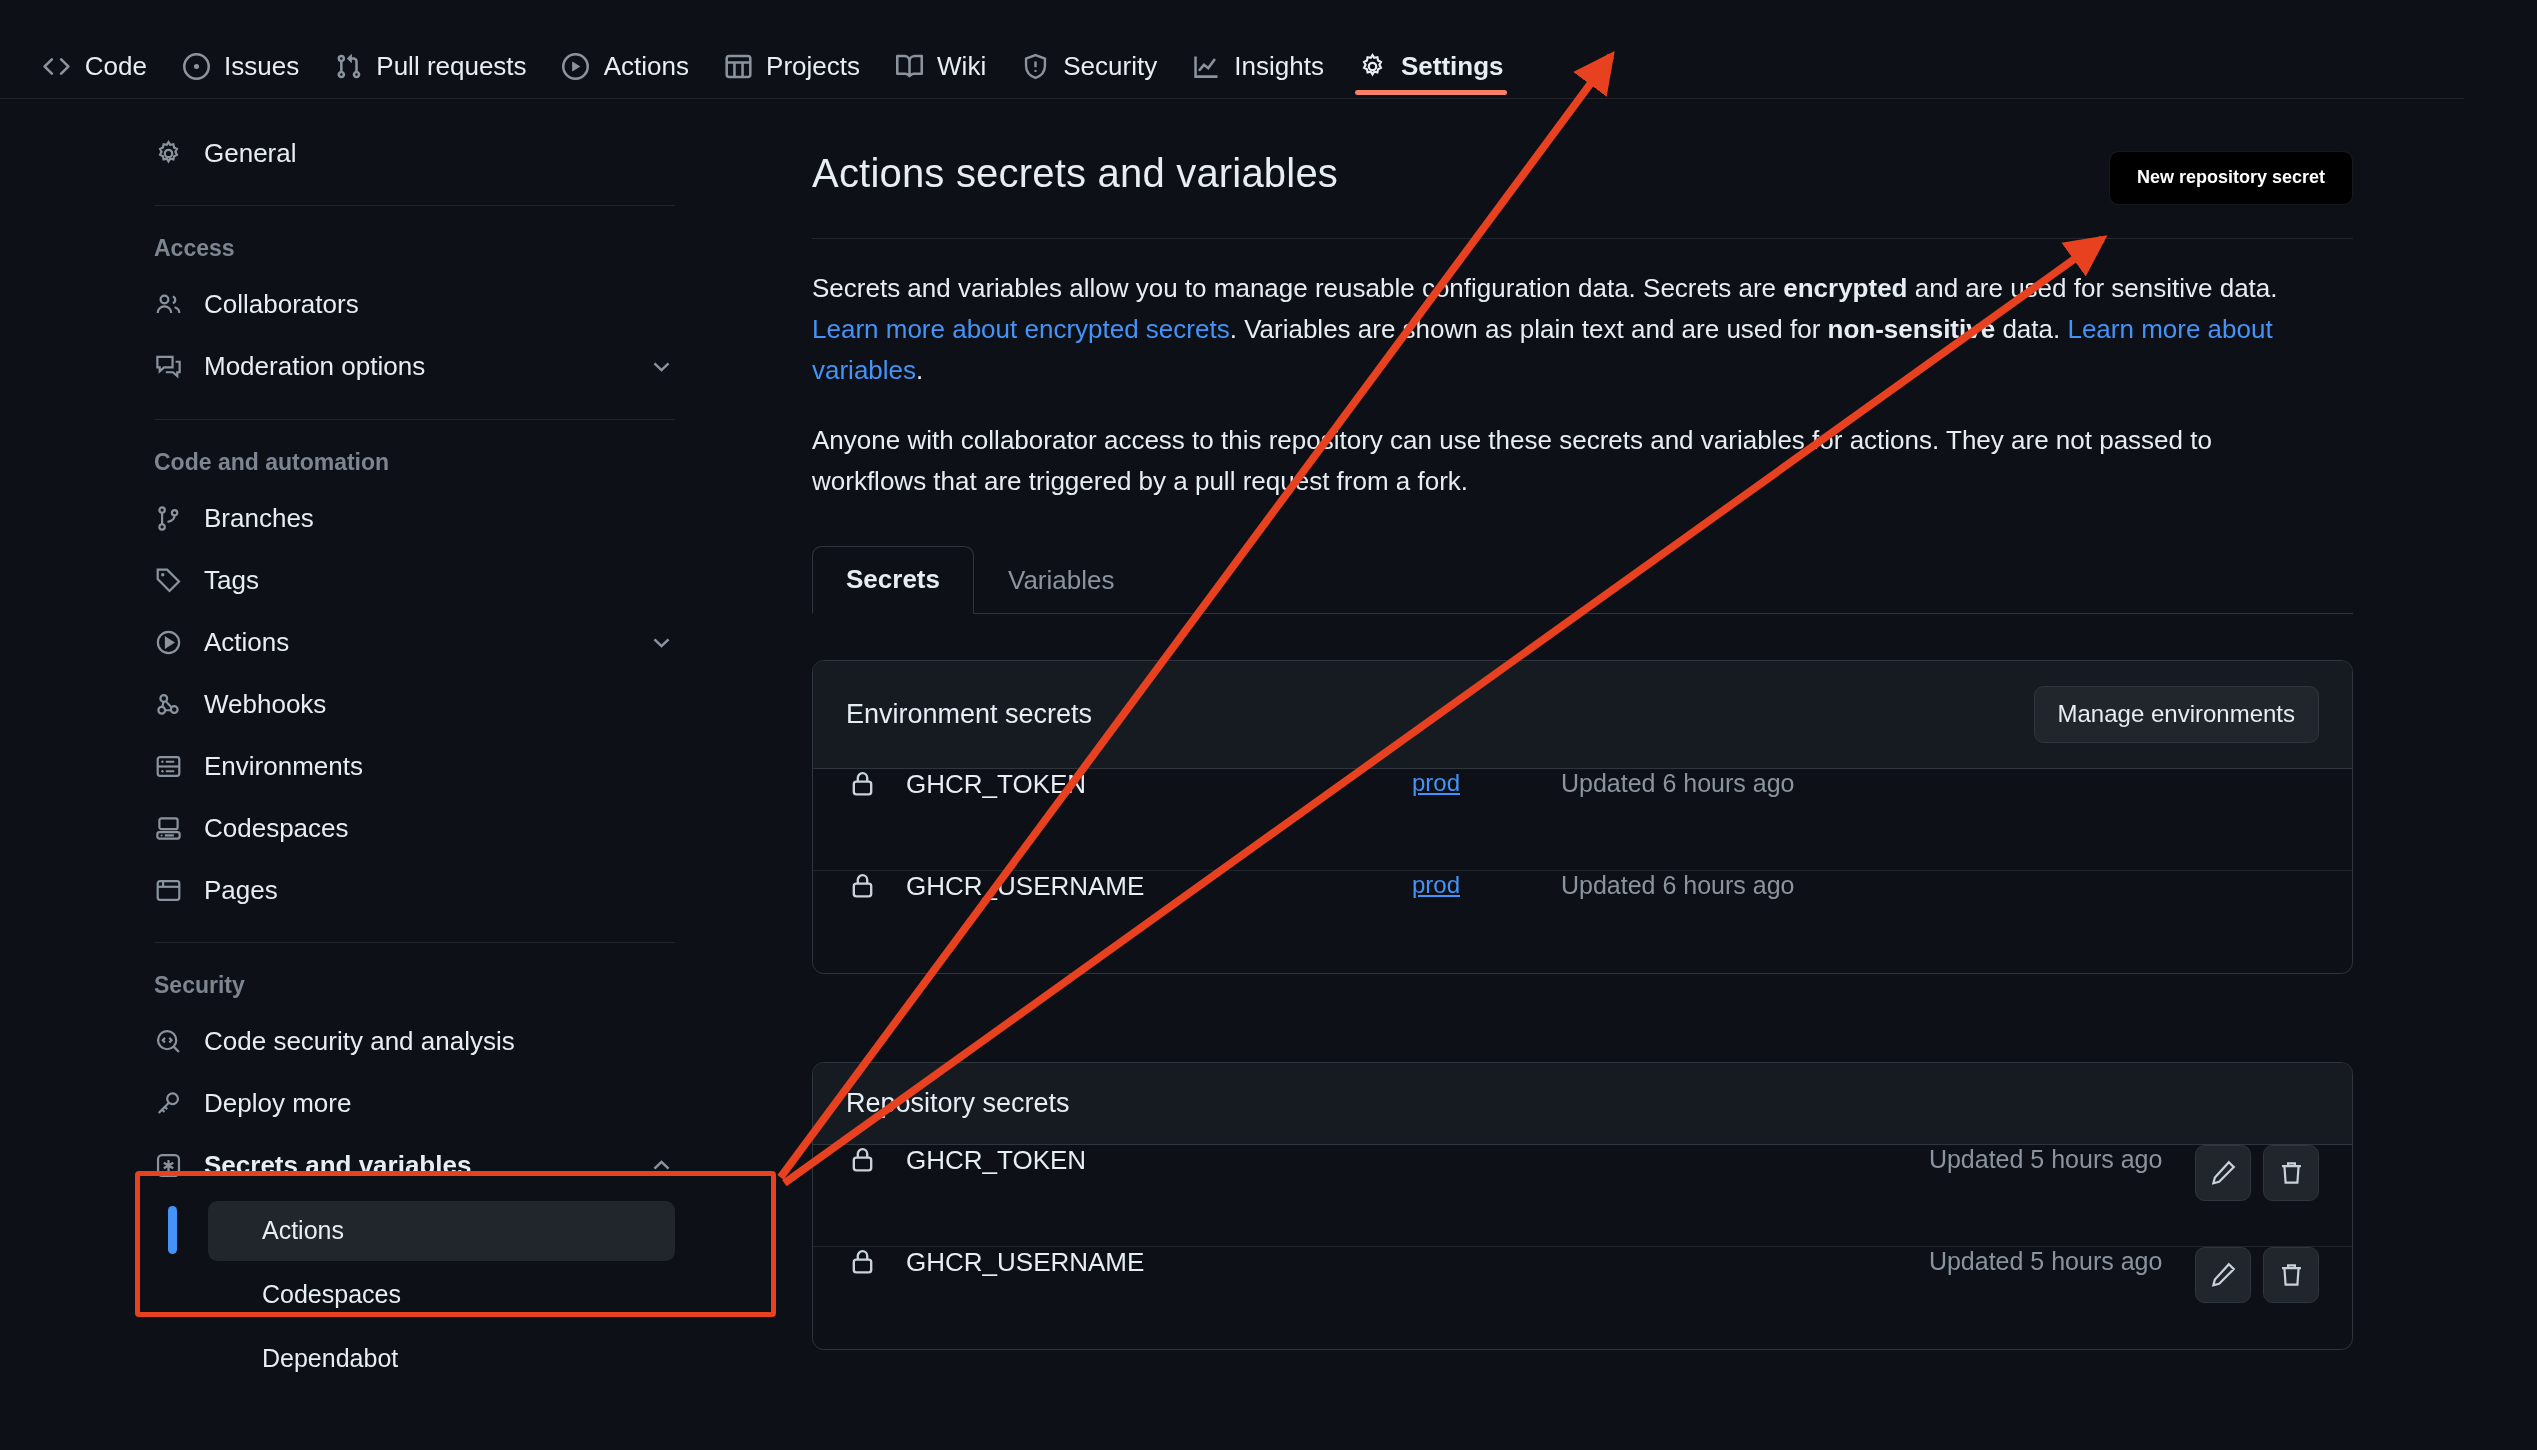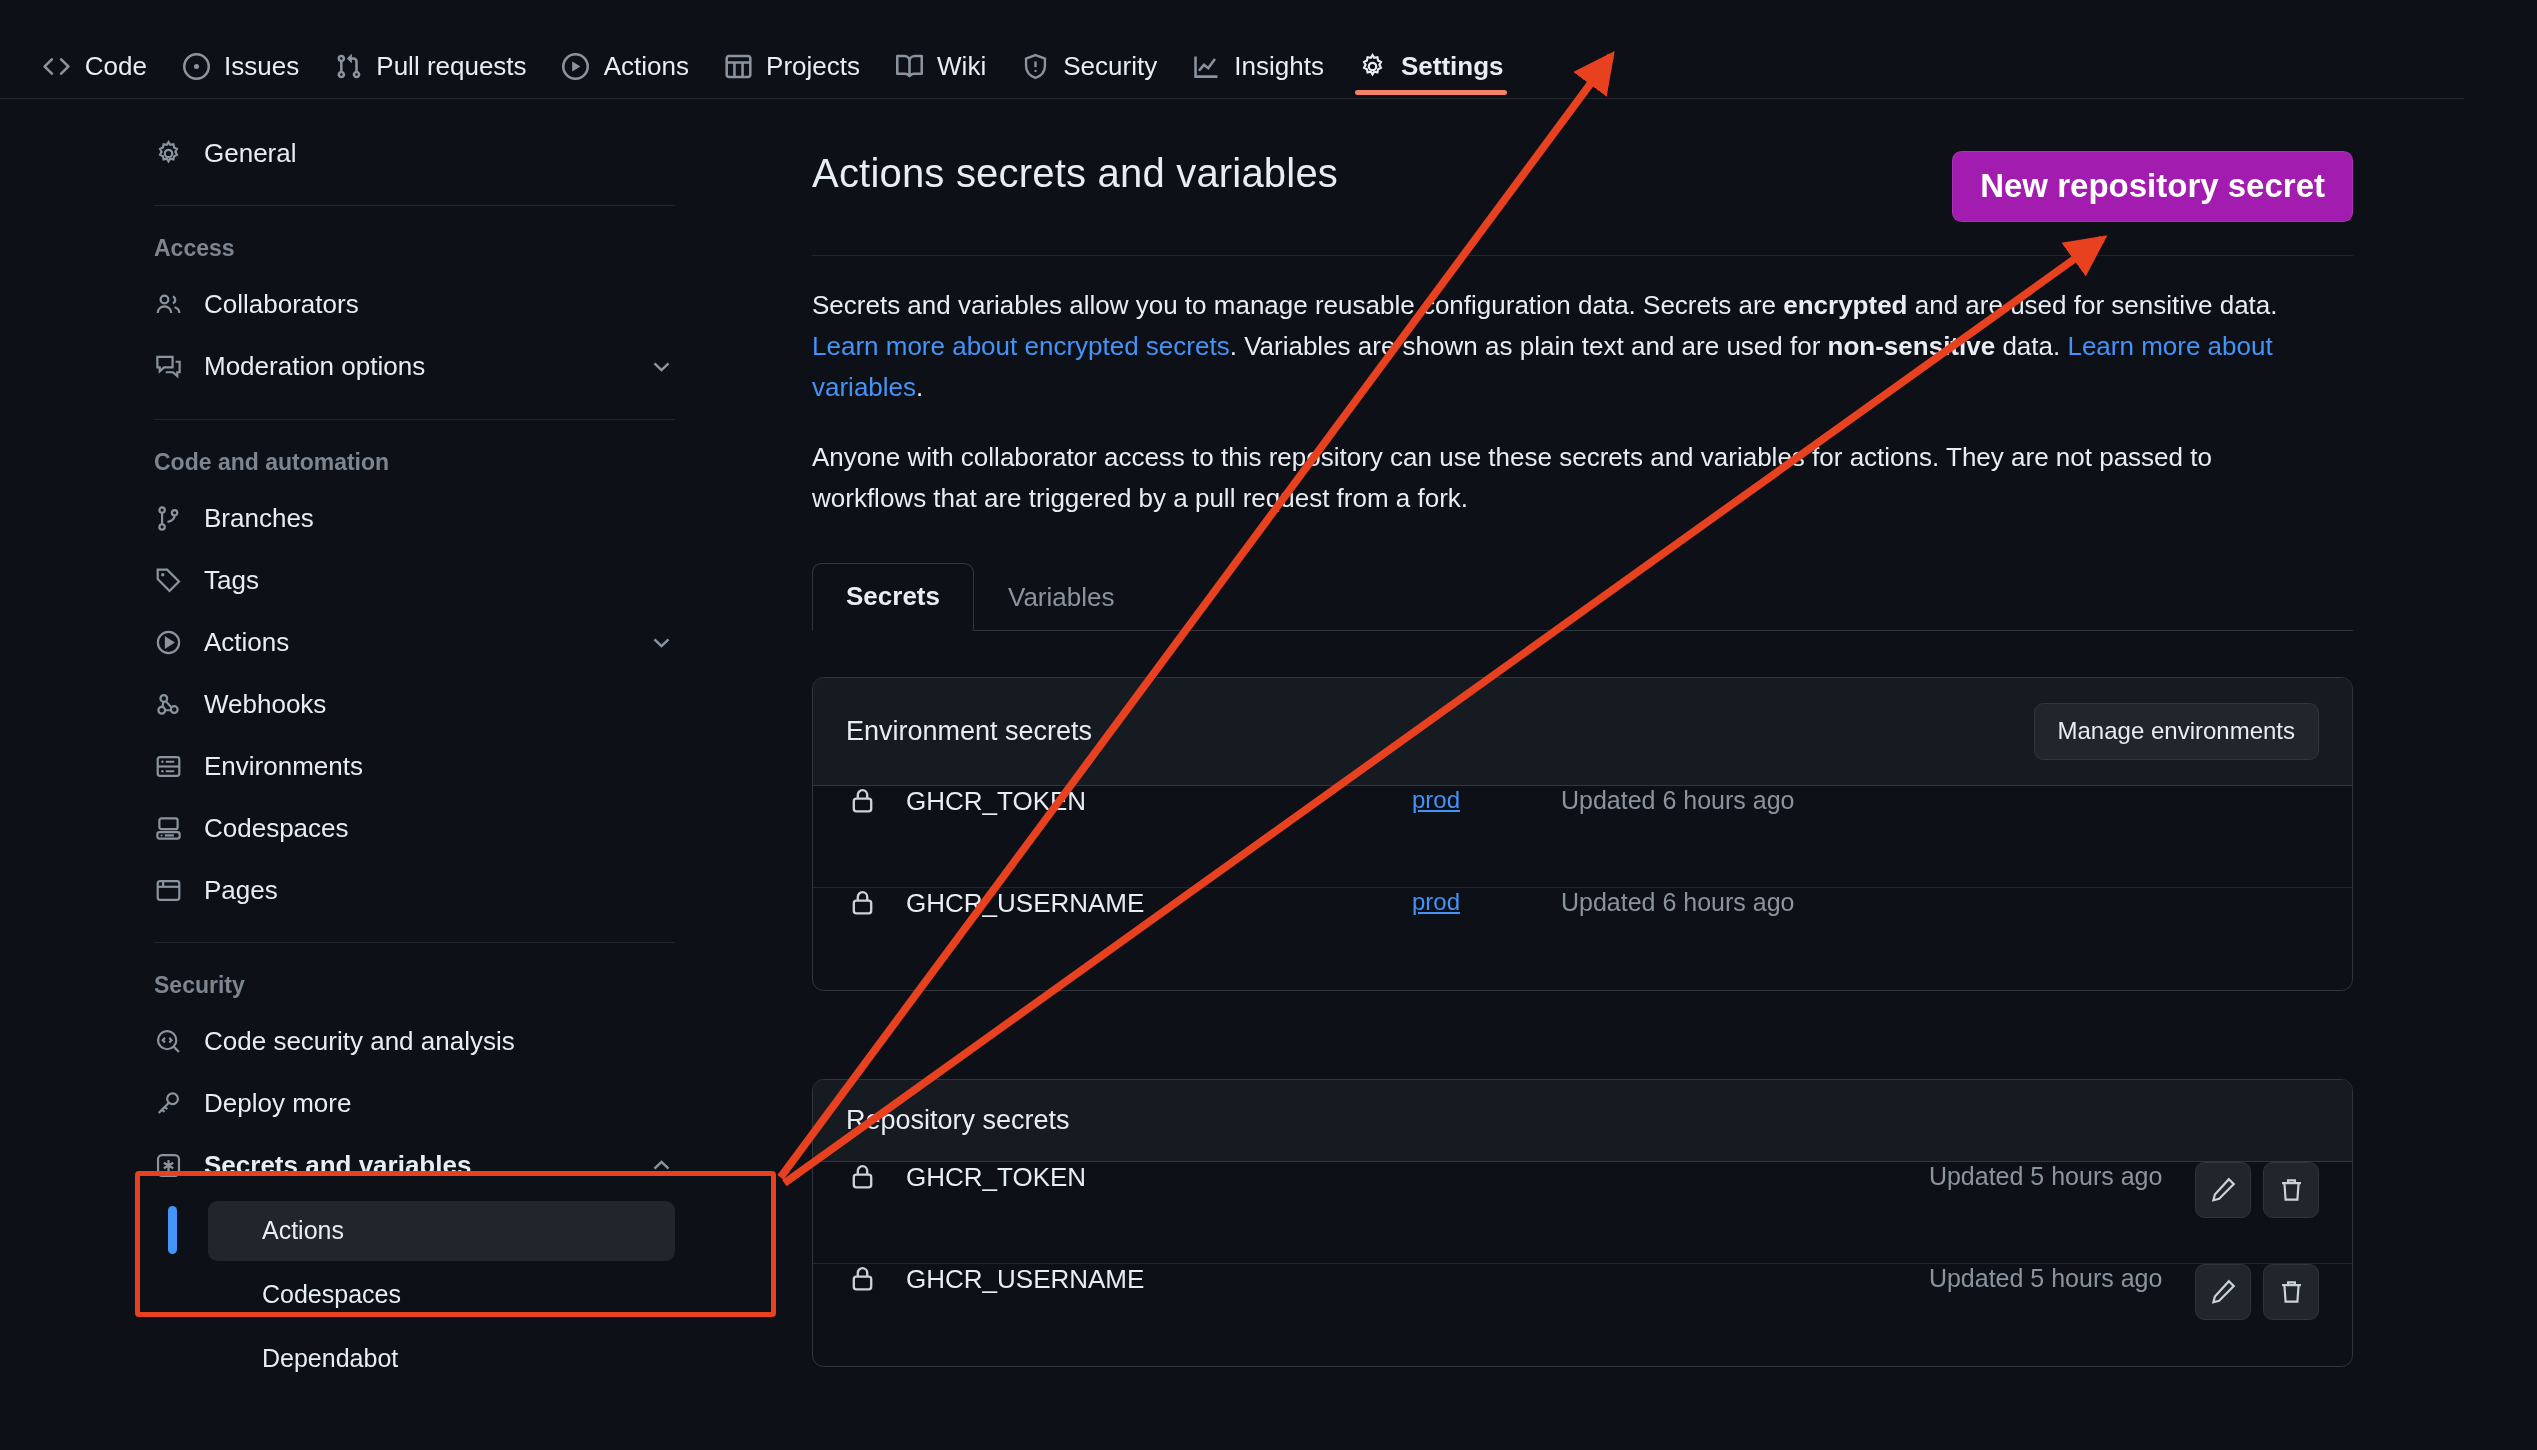--- a/index.html
+++ b/index.html
@@ -64,23 +64,23 @@
   .sb-sub.active { background: #21262d; }
   .sb-sub.active::before {
     content: ""; position: absolute; left: -40px; top: 5.8px;
     width: 8.7px; height: 48px; border-radius: 5.8px; background: #4493f8;
   }
 
   .main { position: absolute; left: 812px; top: 99px; width: 1541px; }
   .main-head { display: flex; align-items: flex-start; justify-content: space-between; padding-top: 52px; }
   .page-title { font-size: 40px; font-weight: normal; color: #e6edf3; letter-spacing: 0.2px; }
   .btn-green {
-    background: #a21caf; color: #ffffff;
+    background: #000000; color: #ffffff;
     border: 1px solid rgba(240,246,252,0.1); border-radius: 9.6px;
-    font-size: 33px; font-weight: bold;
+    font-size: 18px; font-weight: bold;
     padding: 15.4px 27px; cursor: pointer;
     font-family: "Liberation Sans", sans-serif;
   }
   .rule { height: 1px; background: #21262d; margin-top: 33px; width: 1541px; }
   .para { font-size: 26px; line-height: 1.58; color: #e6edf3; margin-top: 29px; max-width: 1503px; }
   .para a { color: #4493f8; text-decoration: none; }
   .para b { font-weight: bold; }
 
   .tabs { display: flex; align-items: flex-end; margin-top: 44px; border-bottom: 1px solid #30363d; width: 1541px; }
   .tab {

